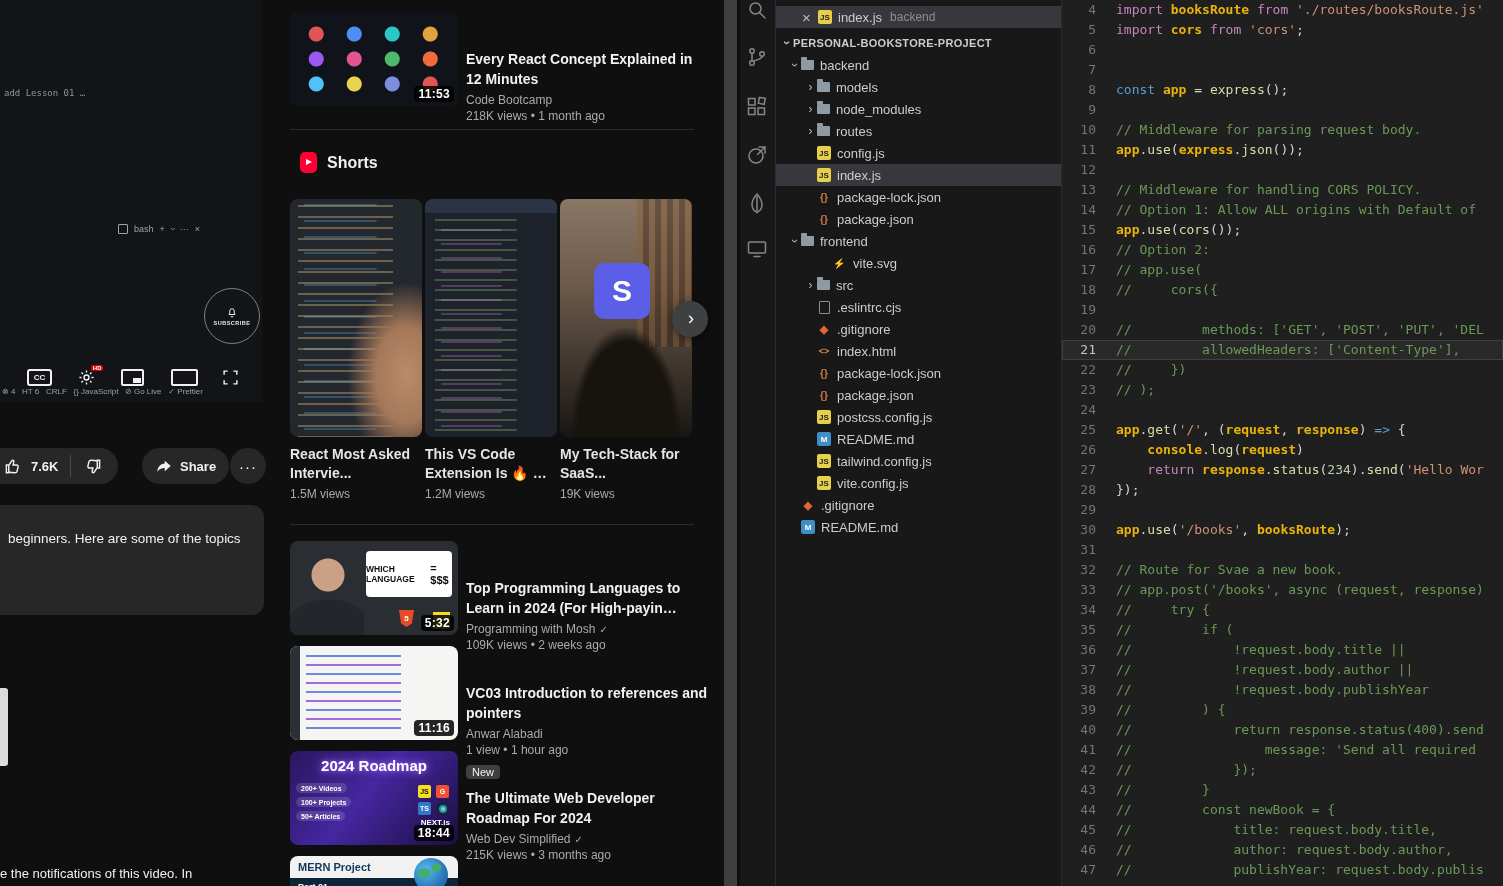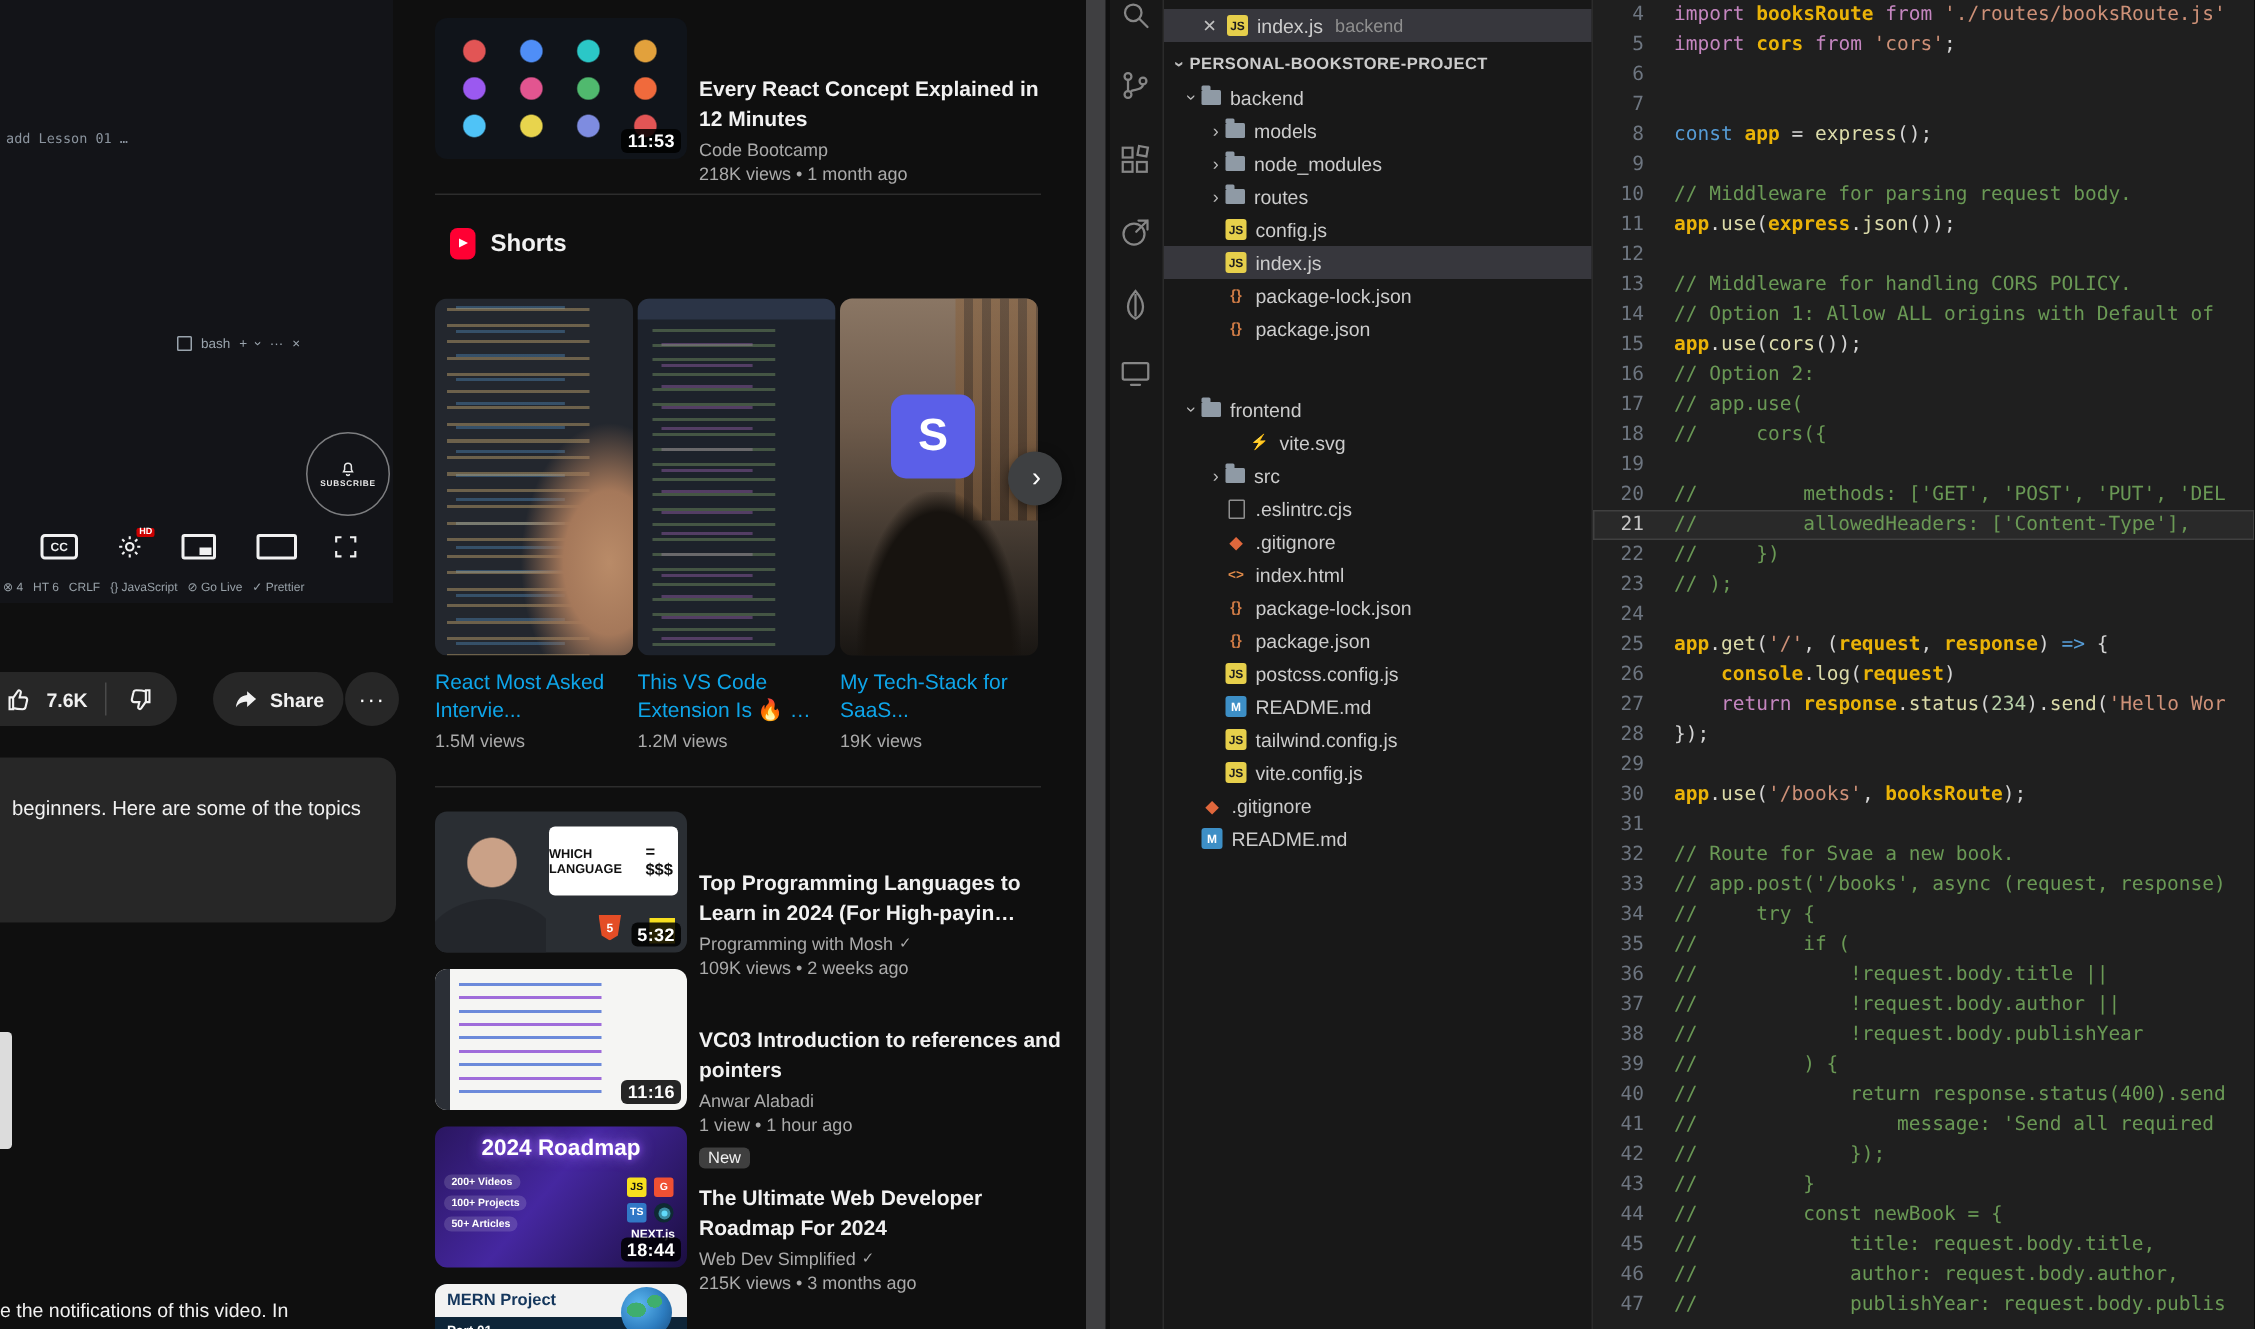--- a/index.html
+++ b/index.html
@@ -9,21 +9,21 @@
   
   .watch{position:absolute;left:0;top:0;width:262px;height:886px;}
   .vframe{position:absolute;left:0;top:0;width:262px;height:402px;background:#131418;overflow:hidden;}
   .vf-term-text{position:absolute;left:4px;top:88px;font-family:"DejaVu Sans Mono",monospace;font-size:9px;color:#8b949e;}
   .vf-termbar{position:absolute;left:118px;top:224px;display:flex;align-items:center;gap:6px;font-size:9px;color:#9aa4ad;}
   .tb-box{width:8px;height:8px;border:1px solid #9aa4ad;border-radius:1px;}
   .tb-caret{display:inline-block;transform:rotate(90deg);}
   .watermark{position:absolute;left:204px;top:288px;width:54px;height:54px;border:1px solid rgba(255,255,255,.45);
              border-radius:50%;display:flex;flex-direction:column;align-items:center;justify-content:center;gap:2px;color:#e8e8e8;cursor:pointer;}
   .wm-text{font-size:5.5px;letter-spacing:.5px;font-weight:700;}
-  .vf-controls{position:absolute;left:0;top:356px;right:0;height:30px;display:flex;align-items:flex-start;}
+  .vf-controls{position:absolute;left:0;top:356px;right:0;height:30px;display:flex;align-items:flex-end;}
   .pc-cc{margin-left:27px;width:21px;height:13px;border:2px solid #f1f1f1;border-radius:3px;font-size:8px;font-weight:700;
          display:flex;align-items:center;justify-content:center;color:#f1f1f1;cursor:pointer;}
   .pc-gearwrap{margin-left:26px;position:relative;display:flex;cursor:pointer;}
   .hd{position:absolute;top:-4px;right:-8px;background:#c00;color:#fff;font-size:6px;font-weight:700;padding:0 1.5px;border-radius:1.5px;}
   .pc-mini{margin-left:26px;width:19px;height:13px;border:2px solid #f1f1f1;border-radius:2px;position:relative;cursor:pointer;}
   .pc-mini::after{content:"";position:absolute;right:1px;bottom:1px;width:8px;height:5px;background:#f1f1f1;}
   .pc-theater{margin-left:27px;width:23px;height:13px;border:2px solid #f1f1f1;border-radius:2px;cursor:pointer;}
   .pc-full{margin-left:24px;display:flex;cursor:pointer;}
   .vf-status{position:absolute;left:2px;top:387px;right:0;font-size:8px;color:#98a1a8;white-space:pre;}
 
@@ -74,21 +74,21 @@
   .sc-2::after{content:"";position:absolute;left:0;top:0;right:0;height:14px;background:#2b3446;}
   .sc-3{background:linear-gradient(180deg,#8a7664 0%,#6e5b4b 35%,#3f362e 70%,#191613 100%);}
   .sc-3::before{content:"";position:absolute;right:0;top:0;width:42%;height:62%;opacity:.55;
     background:repeating-linear-gradient(90deg, rgba(135,92,52,.8) 0 6px, rgba(58,38,22,.8) 6px 12px);}
   .sc-3::after{content:"";position:absolute;left:8%;bottom:0;width:84%;height:46%;
     background:radial-gradient(ellipse at 50% 100%, #17130f 62%, transparent 72%);}
   .s-logo{position:absolute;left:34px;top:64px;width:56px;height:56px;background:#5b5fe8;border-radius:10px;z-index:2;
           display:flex;align-items:center;justify-content:center;font-size:30px;font-weight:700;color:#fff;}
   .shorts-titles{position:absolute;left:0;top:445px;display:flex;gap:3px;}
   .st-cell{width:132px;flex:none;}
-  .st-title{font-size:14px;line-height:19px;font-weight:400;color:#0ea5e9;display:-webkit-box;-webkit-line-clamp:2;-webkit-box-orient:vertical;overflow:hidden;cursor:pointer;}
+  .st-title{font-size:14px;line-height:19px;font-weight:700;color:#e5e5e5;display:-webkit-box;-webkit-line-clamp:2;-webkit-box-orient:vertical;overflow:hidden;cursor:pointer;}
   .st-views{font-size:12px;color:#aaa;margin-top:4px;}
   .next-btn{position:absolute;left:382px;top:301px;width:36px;height:36px;border-radius:50%;border:none;
             background:#3e4042;color:#fff;font-size:18px;cursor:pointer;box-shadow:0 2px 8px rgba(0,0,0,.5);
             display:flex;align-items:center;justify-content:center;padding:0 0 2px 2px;}
   .rec-rest{position:absolute;left:0;top:541px;right:0;}
 
   
   .th-react{background:#10141a;}
   .th-react::before{content:"";position:absolute;inset:8px;background-image:
     radial-gradient(circle at 12% 18%, #e25555 7px, transparent 8px),
@@ -479,21 +479,21 @@
           <div class="trow" style="padding-left: 28px;">
             <span class="chev-sp"></span>
             <span class="ticon ic-json">{}</span>
             <span class="tlabel">package-lock.json</span>
           </div>
           <div class="trow" style="padding-left: 28px;">
             <span class="chev-sp"></span>
             <span class="ticon ic-json">{}</span>
             <span class="tlabel">package.json</span>
           </div>
-          <div class="trow" style="padding-left: 12px; margin-top: 32px;">
+          <div class="trow" style="padding-left: 12px;">
             <span class="chev exp">›</span>
             <span class="ic-folder"></span>
             <span class="tlabel">frontend</span>
           </div>
           <div class="trow" style="padding-left: 44px;">
             <span class="chev-sp"></span>
             <span class="ticon ic-vite">⚡</span>
             <span class="tlabel">vite.svg</span>
           </div>
           <div class="trow" style="padding-left: 28px;">

